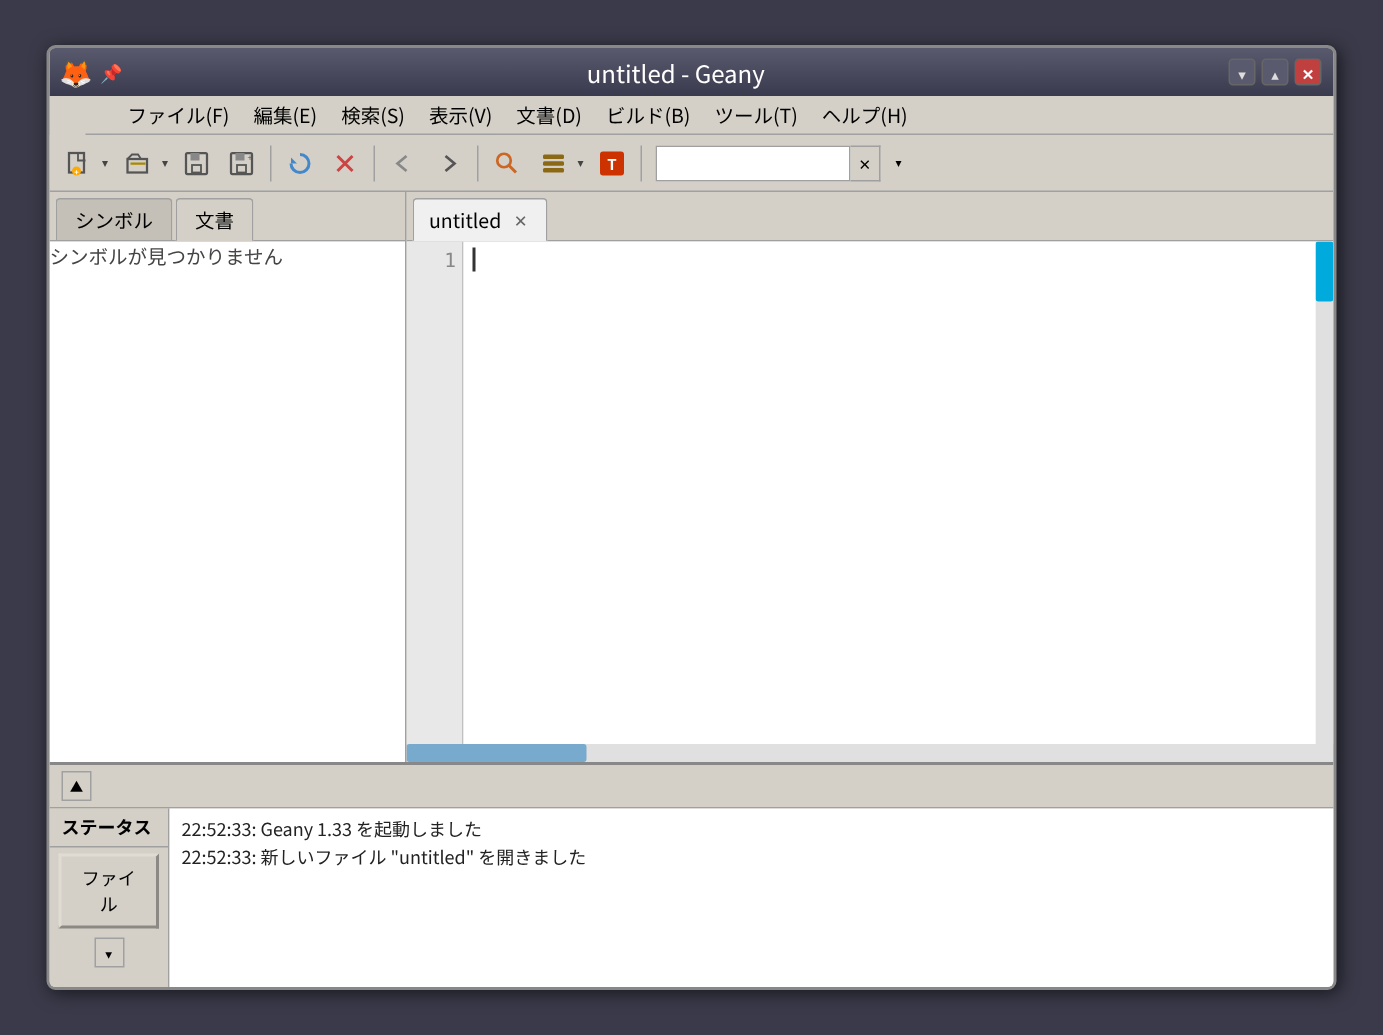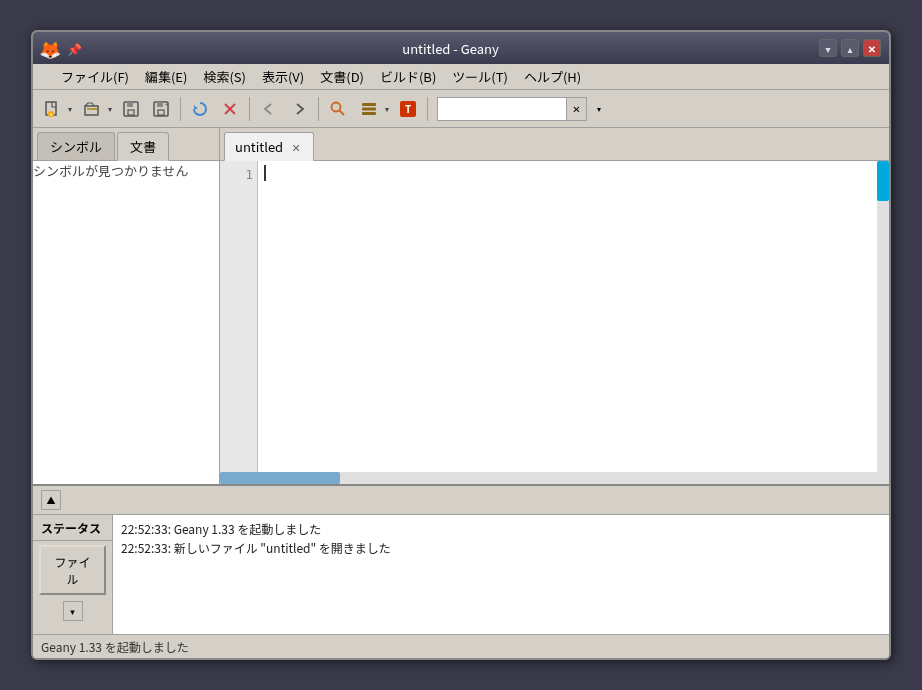--- a/index.html
+++ b/index.html
@@ -43,21 +43,21 @@
     }
     .titlebar-pin {
       font-size: 12px;
       color: #ccc;
       cursor: pointer;
     }
     .titlebar-title {
       flex: 1;
       text-align: center;
       color: #fff;
-      font-size: 13px;
+      font-size: 16px;
       font-weight: normal;
     }
     .titlebar-controls {
       display: flex;
       gap: 4px;
       align-items: center;
     }
     .titlebar-btn {
       width: 18px;
       height: 18px;
@@ -78,20 +78,21 @@
     }
     
     .menubar {
       background: #d4d0c8;
       height: 26px;
       display: flex;
       align-items: center;
       padding: 0 20px;
       border-bottom: 1px solid #a0a0a0;
       flex-shrink: 0;
+      margin-left: 24px;
     }
     .menu-item {
       padding: 2px 8px;
       cursor: pointer;
       color: #000;
       font-size: 13px;
       white-space: nowrap;
     }
     
     .toolbar {
@@ -173,21 +174,21 @@
       font-size: 8px;
     }
     
     .main-area {
       display: flex;
       flex: 1;
       overflow: hidden;
     }
     
     .sidebar {
-      width: 187px;
+      width: 238px;
       display: flex;
       flex-direction: column;
       background: #d4d0c8;
       border-right: 1px solid #a0a0a0;
       flex-shrink: 0;
     }
     .sidebar-tabs {
       display: flex;
       background: #d4d0c8;
       border-bottom: 1px solid #a0a0a0;
@@ -604,16 +605,13 @@
         <div class="compiler-btn">ファイル</div>
         <div class="bottom-panel-sidebar-arrow">▾</div>
       </div>
       <div class="bottom-panel-log">
         <div>22:52:33: Geany 1.33 を起動しました</div>
         <div>22:52:33: 新しいファイル "untitled" を開きました</div>
       </div>
     </div>
   </div>
 
-  <div class="statusbar">
-    <span>Geany 1.33 を起動しました</span>
-  </div>
 </div>
 
 </body></html>

